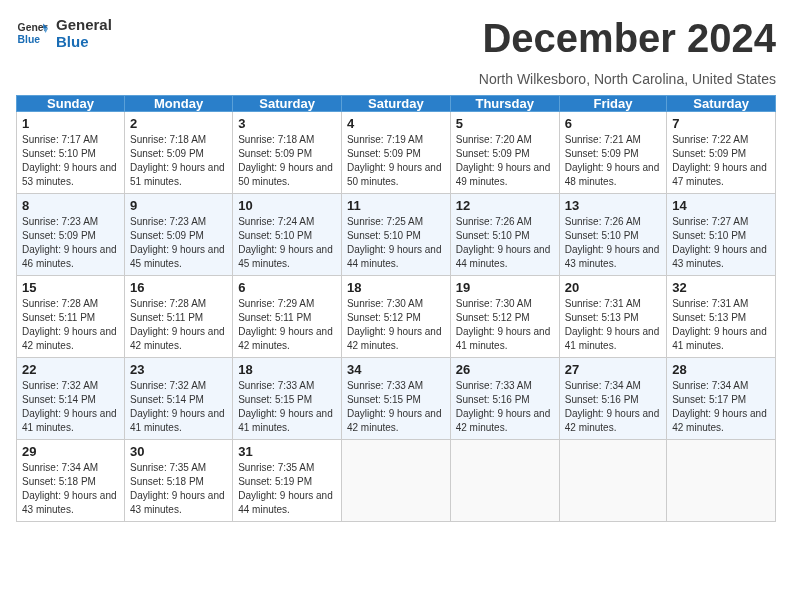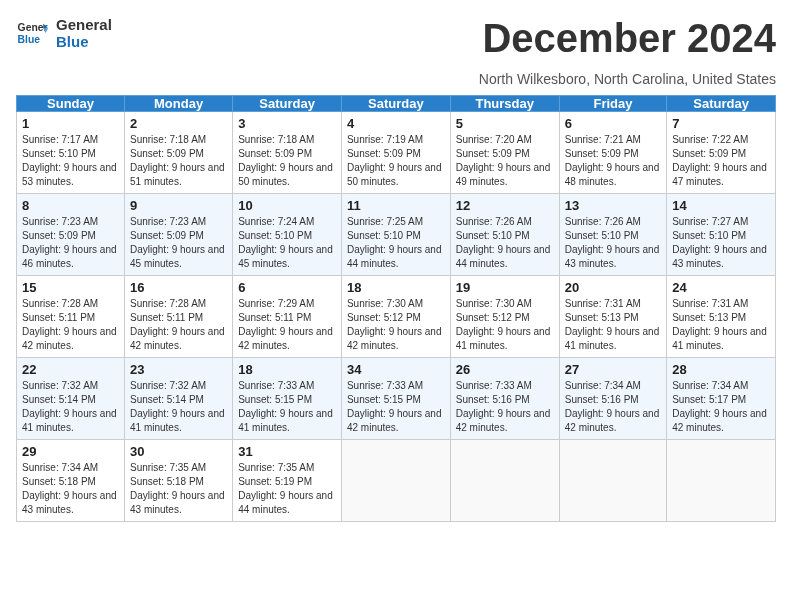--- a/index.html
+++ b/index.html
@@ -278,21 +278,21 @@
       </td>
         <td>
         <span class="day-number">20</span>
         <div class="day-info">
           Sunrise: 7:31 AM<br>
           Sunset: 5:13 PM<br>
           Daylight: 9 hours and 41 minutes.
         </div>
       </td>
         <td>
-        <span class="day-number">24</span>
+        <span class="day-number">32</span>
         <div class="day-info">
           Sunrise: 7:31 AM<br>
           Sunset: 5:13 PM<br>
           Daylight: 9 hours and 41 minutes.
         </div>
       </td>
       </tr>
       <tr>
         <td>
         <span class="day-number">22</span>

